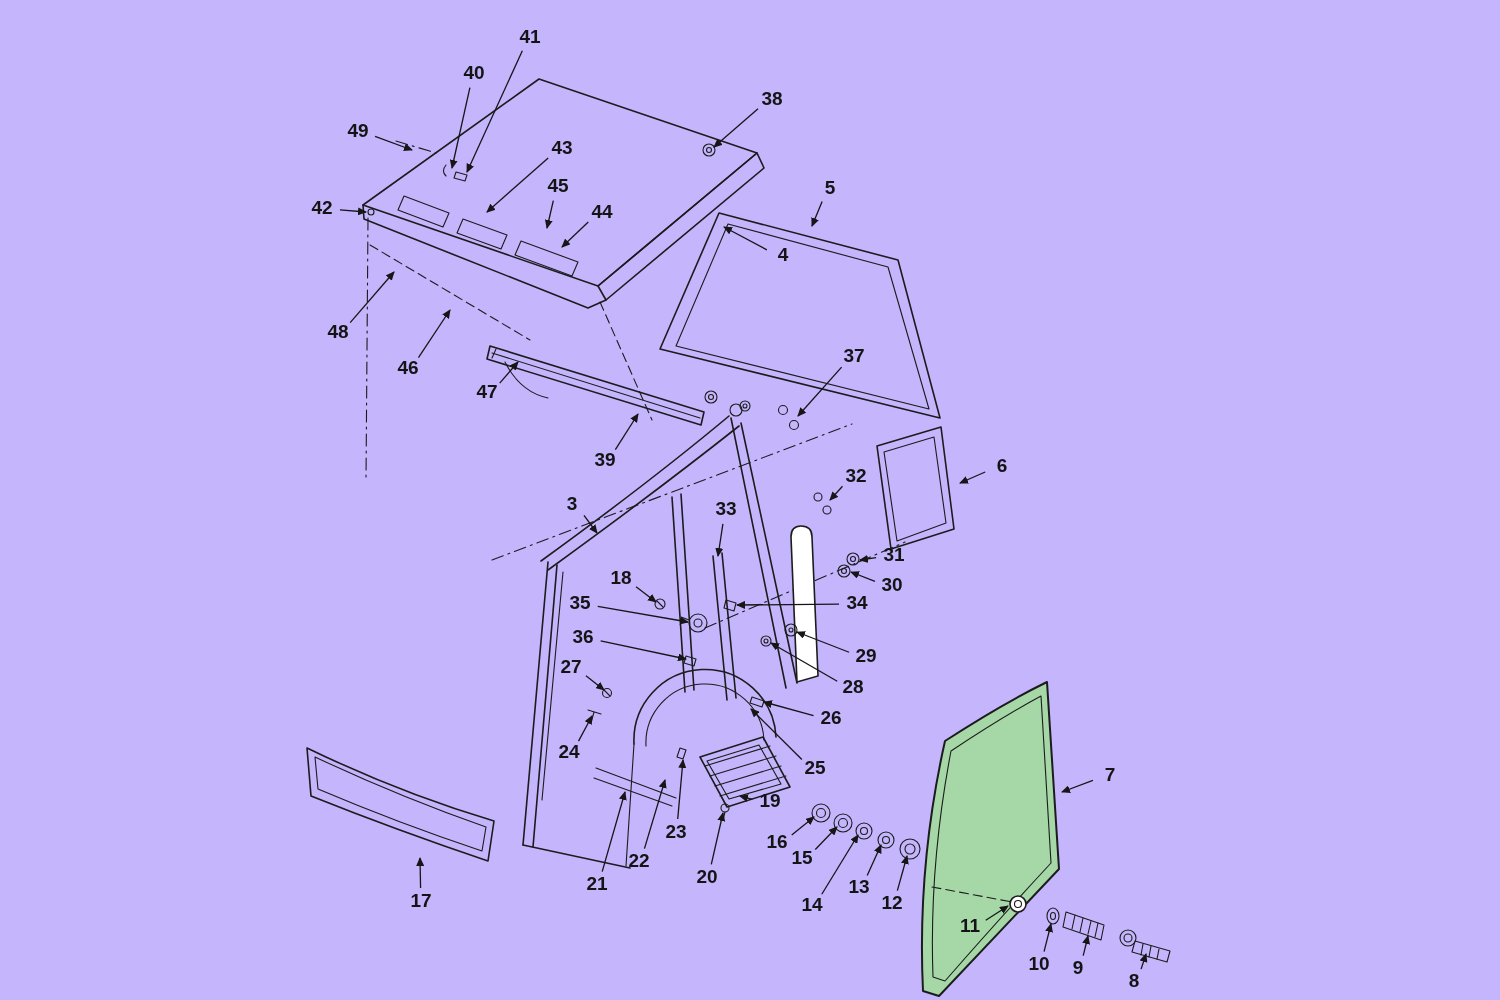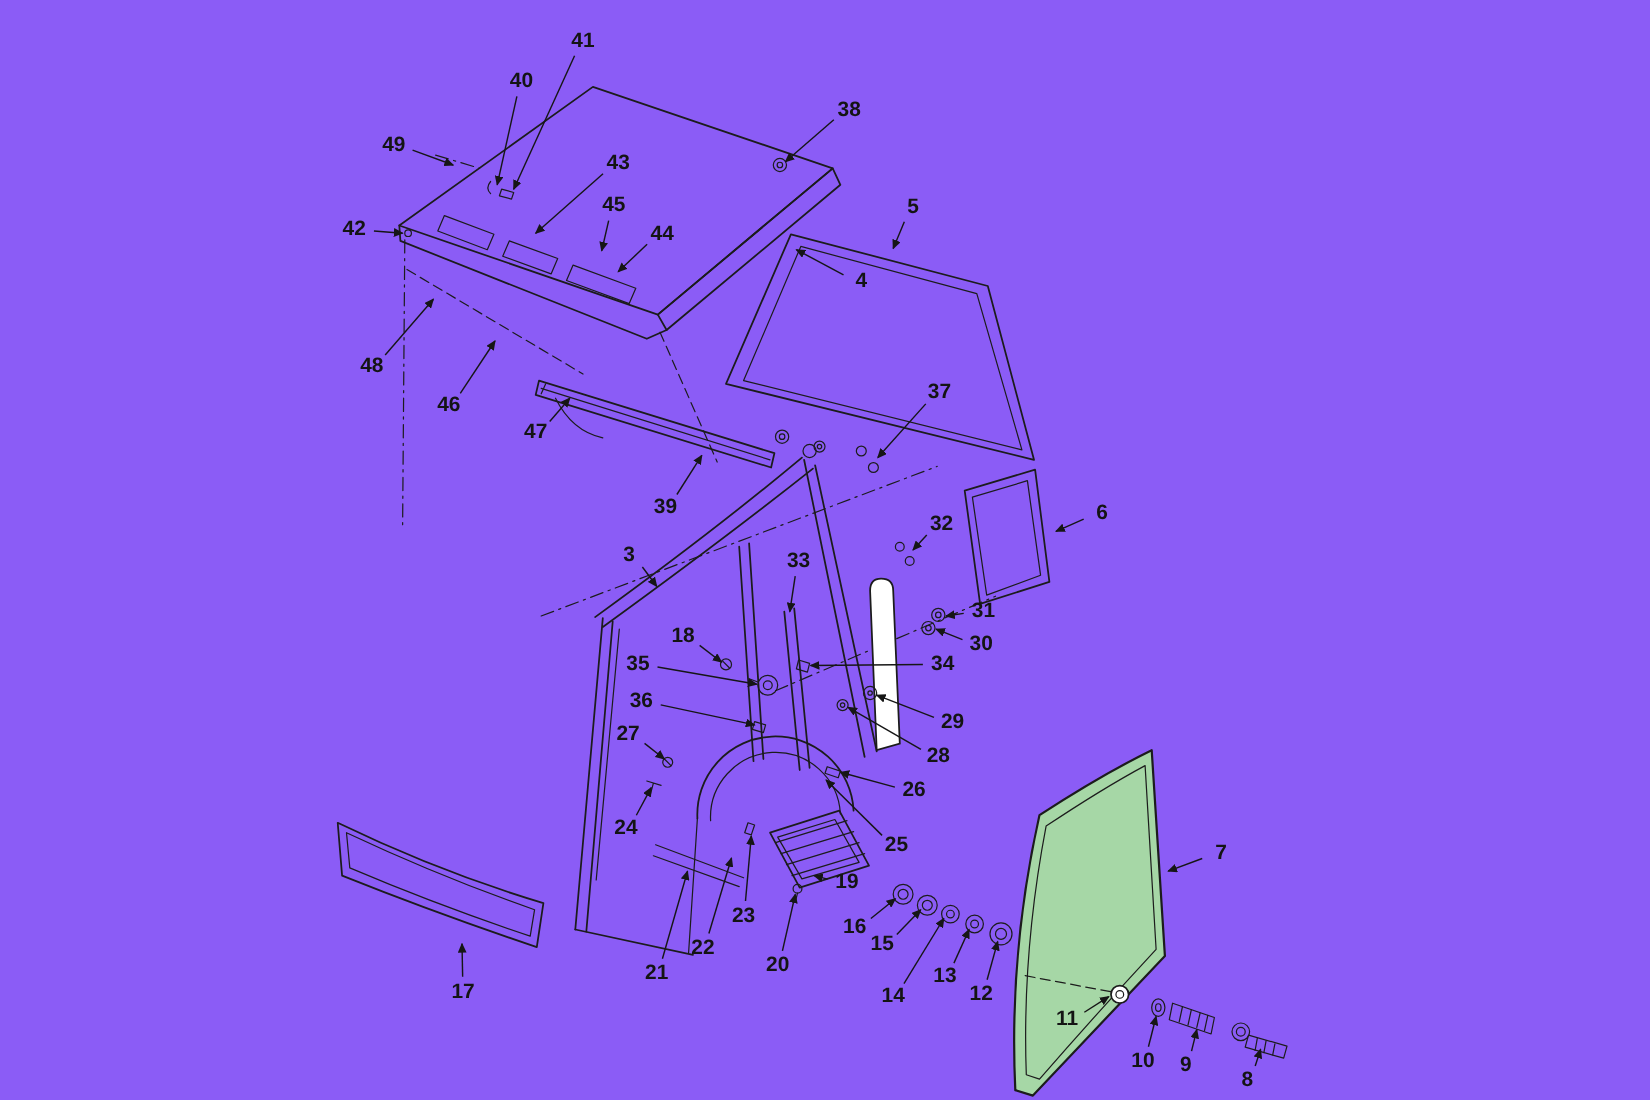--- a/index.html
+++ b/index.html
@@ -1,16 +1,16 @@
 <!DOCTYPE html>
 <html><head>
 <meta charset="utf-8">
 <style>
   html,body{margin:0;padding:0;background:#ffffff;}
-  .canvas{position:relative;width:1500px;height:1000px;background:#8b5cf6;overflow:hidden;
+  .canvas{position:relative;width:1500px;height:1000px;background:#c4b5fd;overflow:hidden;
           font-family:"Liberation Sans", sans-serif;}
   svg{position:absolute;left:0;top:0;width:100%;height:100%;}
   .ln{fill:none;stroke:#1c1c1c;stroke-width:1.6;stroke-linejoin:round;stroke-linecap:round;}
   .thin{fill:none;stroke:#1c1c1c;stroke-width:1.1;stroke-linejoin:round;stroke-linecap:round;}
   .dash{stroke-dasharray:9 5;}
   .dashdot{stroke-dasharray:12 5 2 5;}
   .whitefill{fill:#ffffff;stroke:#1c1c1c;stroke-width:1.6;}
   .leader{stroke:#161616;stroke-width:1.3;fill:none;}
   .part-num{font-family:"Liberation Sans", sans-serif;font-weight:bold;font-size:19px;
             fill:#141414;text-anchor:middle;dominant-baseline:middle;cursor:default;}

